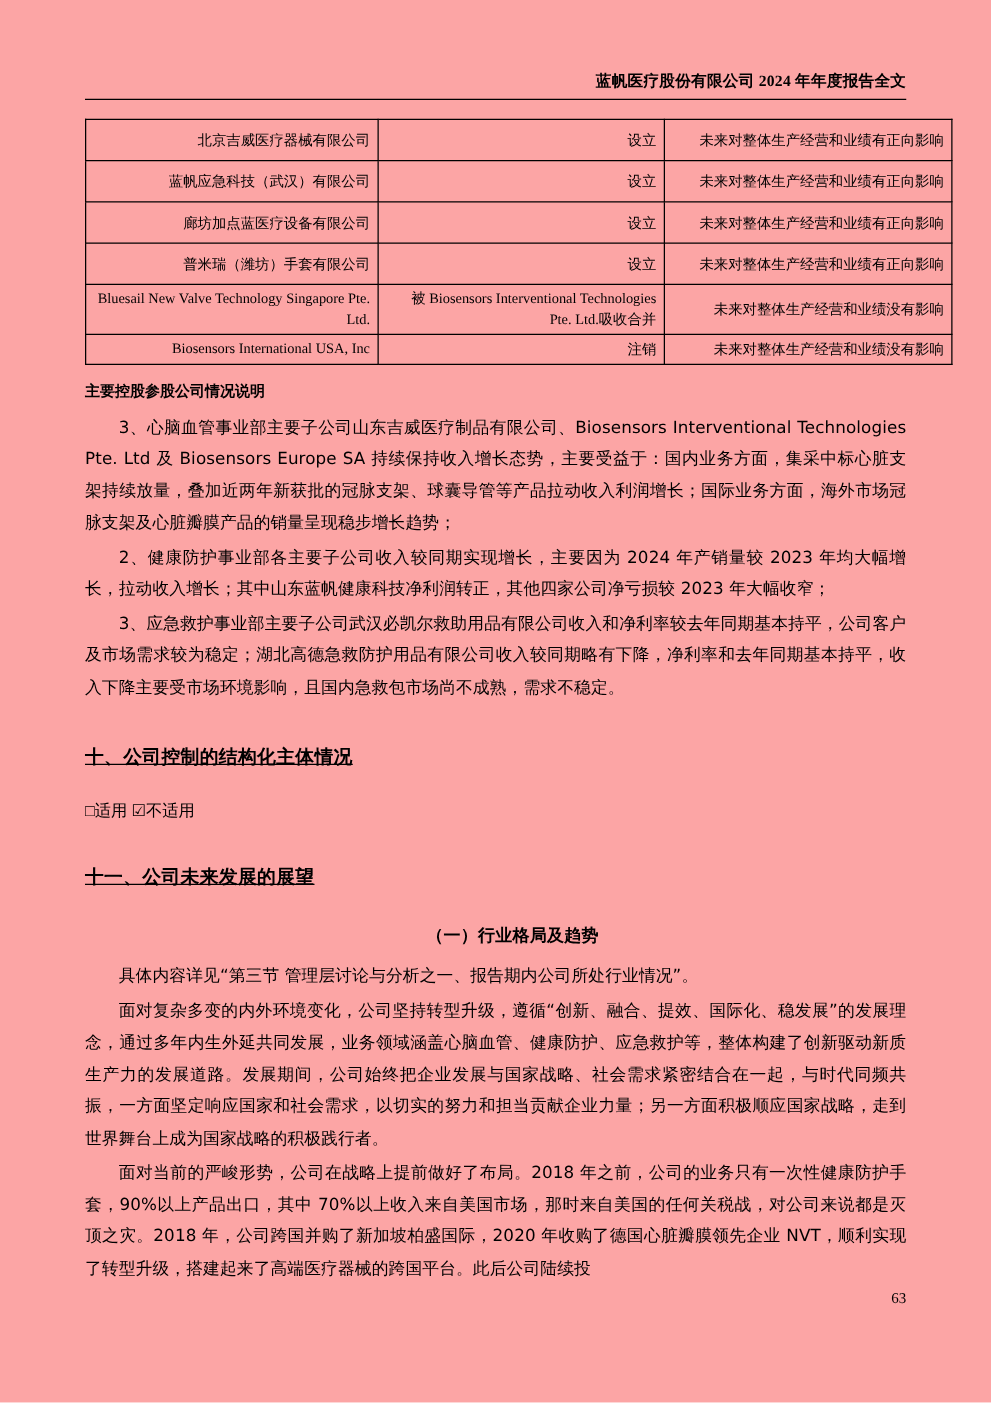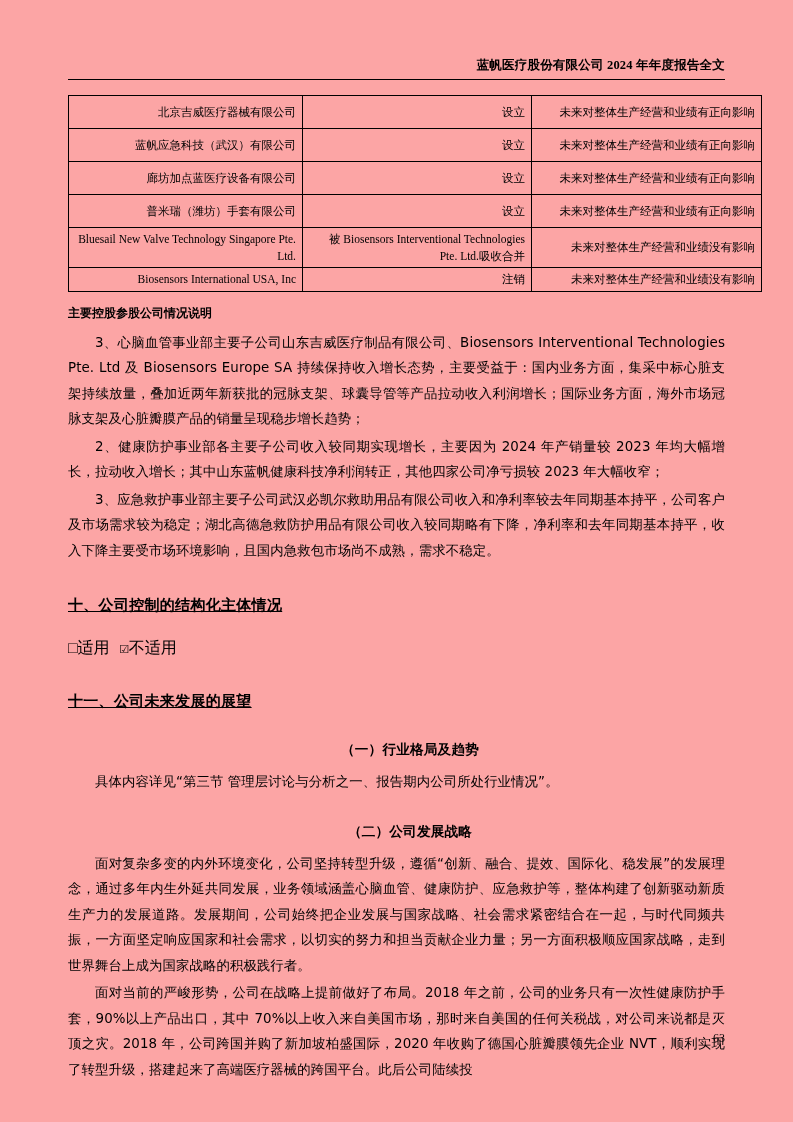--- a/index.html
+++ b/index.html
@@ -103,22 +103,22 @@
   h2.sec {
     font-family: "DejaVu Sans", "Liberation Sans", sans-serif;
     font-size: 15px;
     font-weight: bold;
     line-height: 24px;
     margin: 30px 0 0 0;
     letter-spacing: 0.3px;
     text-decoration: underline;
   }
   .applic {
-    font-family: Liberation Mono, monospace;
-    font-size: 16px;
+    font-family: Liberation Serif, serif;
+    font-size: 13px;
     line-height: 20px;
     margin: 22px 0 0 0;
   }
   .applic .box { letter-spacing: 0px; }
   h3.subsec {
     font-family: "DejaVu Sans", "Liberation Sans", sans-serif;
     font-size: 13.6px;
     font-weight: bold;
     line-height: 24px;
     margin: 24px 0 8px 0;
@@ -192,21 +192,20 @@
     <div class="applic">
       <span class="box">□适用</span>
       <span class="box">☑不适用</span>
     </div>
 
     <h2 class="sec">十一、公司未来发展的展望</h2>
 
     <h3 class="subsec">（一）行业格局及趋势</h3>
     <p class="body">具体内容详见“第三节 管理层讨论与分析之一、报告期内公司所处行业情况”。</p>
 
-    <h3 class="subsec">（二）公司发展战略</h3>
     <p class="body">面对复杂多变的内外环境变化，公司坚持转型升级，遵循“创新、融合、提效、国际化、稳发展”的发展理念，通过多年内生外延共同发展，业务领域涵盖心脑血管、健康防护、应急救护等，整体构建了创新驱动新质生产力的发展道路。发展期间，公司始终把企业发展与国家战略、社会需求紧密结合在一起，与时代同频共振，一方面坚定响应国家和社会需求，以切实的努力和担当贡献企业力量；另一方面积极顺应国家战略，走到世界舞台上成为国家战略的积极践行者。</p>
     <p class="body">面对当前的严峻形势，公司在战略上提前做好了布局。2018 年之前，公司的业务只有一次性健康防护手套，90%以上产品出口，其中 70%以上收入来自美国市场，那时来自美国的任何关税战，对公司来说都是灭顶之灾。2018 年，公司跨国并购了新加坡柏盛国际，2020 年收购了德国心脏瓣膜领先企业 NVT，顺利实现了转型升级，搭建起来了高端医疗器械的跨国平台。此后公司陆续投</p>
 
   </div>
 
   <div class="page-number">63</div>
 
 </div>
 
 </body></html>

